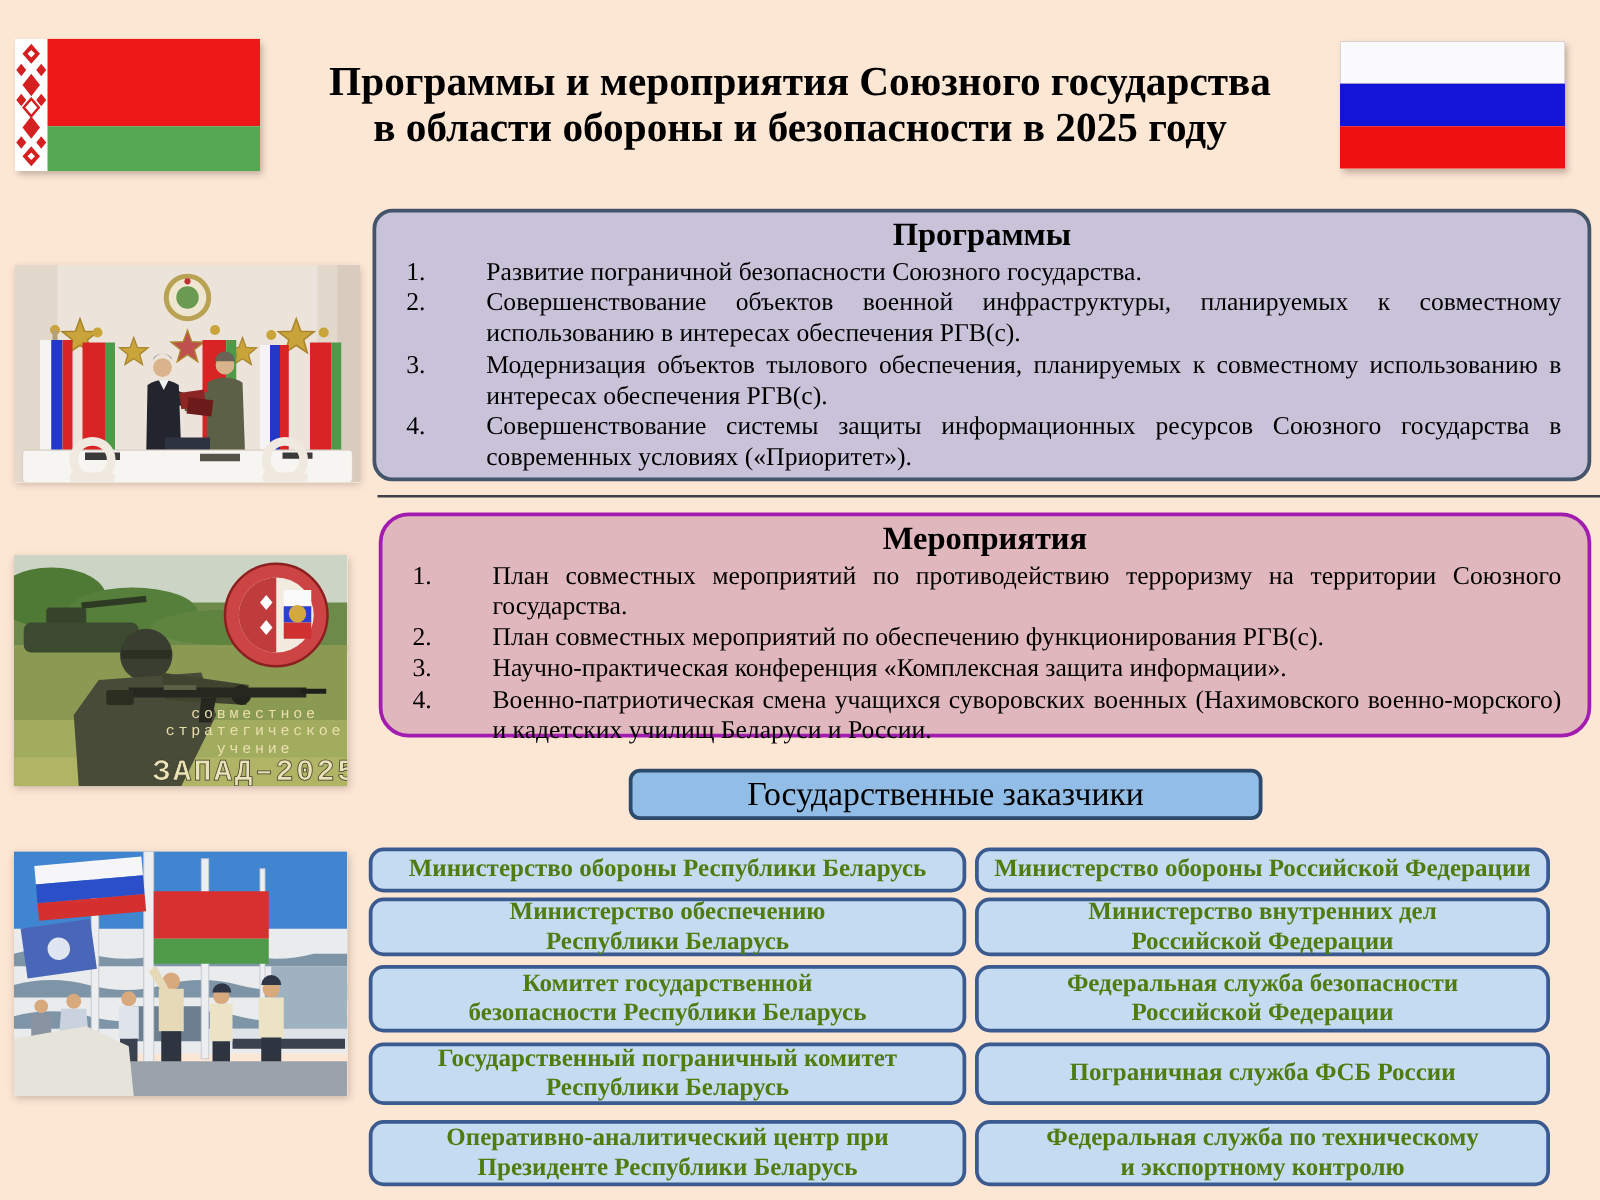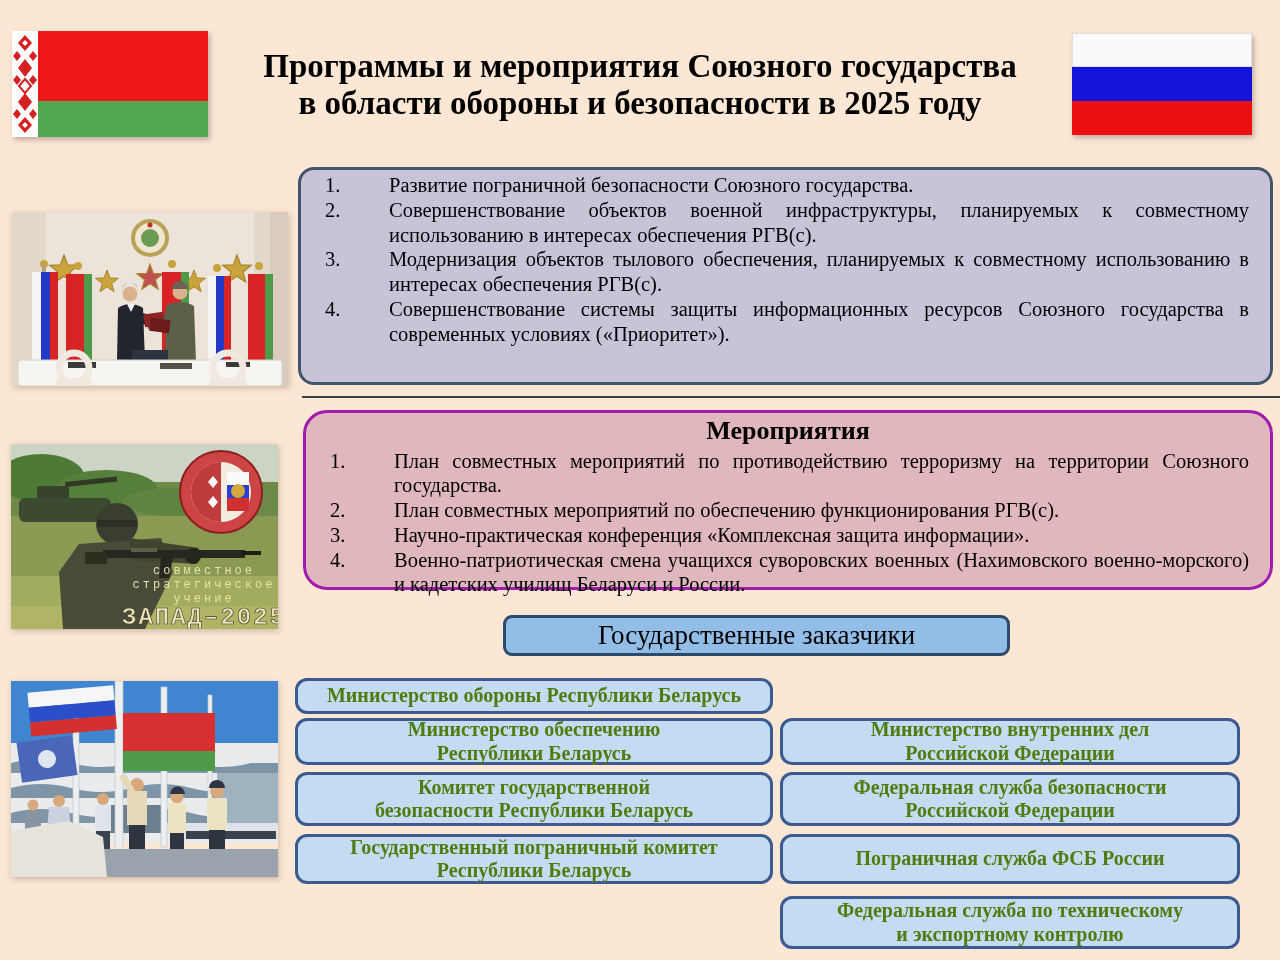--- a/index.html
+++ b/index.html
@@ -158,20 +158,21 @@
         <rect x="214" y="150" width="24" height="5" fill="#3a3a3a"></rect>
         <ellipse cx="62" cy="156" rx="15" ry="15" fill="none" stroke="#efe9df" stroke-width="7"></ellipse>
         <rect x="44" y="166" width="36" height="8" rx="3" fill="#efe9df"></rect>
         <ellipse cx="216" cy="156" rx="15" ry="15" fill="none" stroke="#efe9df" stroke-width="7"></ellipse>
         <rect x="198" y="166" width="36" height="8" rx="3" fill="#efe9df"></rect>
       </g>
     </svg>
   </div>
 
   <div class="box box-programs">
+    <div class="box-title">Программы</div>
     <div class="olist">
       <div class="li">
         <span class="num">1.</span>
         <span class="txt">Развитие пограничной безопасности Союзного государства.</span>
       </div>
       <div class="li">
         <span class="num">2.</span>
         <span class="txt">Совершенствование объектов военной инфраструктуры, планируемых к совместному использованию в интересах обеспечения РГВ(с).</span>
       </div>
       <div class="li">
@@ -343,21 +344,24 @@
     </svg>
   </div>
 
   <div class="cust col-l row1">Министерство обороны Республики Беларусь</div>
   <div class="cust col-l row2">Министерство обеспечению
 Республики Беларусь</div>
   <div class="cust col-l row3">Комитет государственной
 безопасности Республики Беларусь</div>
   <div class="cust col-l row4">Государственный пограничный комитет
 Республики Беларусь</div>
-
+  <div class="cust col-l row5">Оперативно-аналитический центр при
+Президенте Республики Беларусь</div>
+
+  <div class="cust col-r row1">Министерство обороны Российской Федерации</div>
   <div class="cust col-r row2">Министерство внутренних дел
 Российской Федерации</div>
   <div class="cust col-r row3">Федеральная служба безопасности
 Российской Федерации</div>
   <div class="cust col-r row4">Пограничная служба ФСБ России</div>
   <div class="cust col-r row5">Федеральная служба по техническому
 и экспортному контролю</div>
 
 </div>
 

